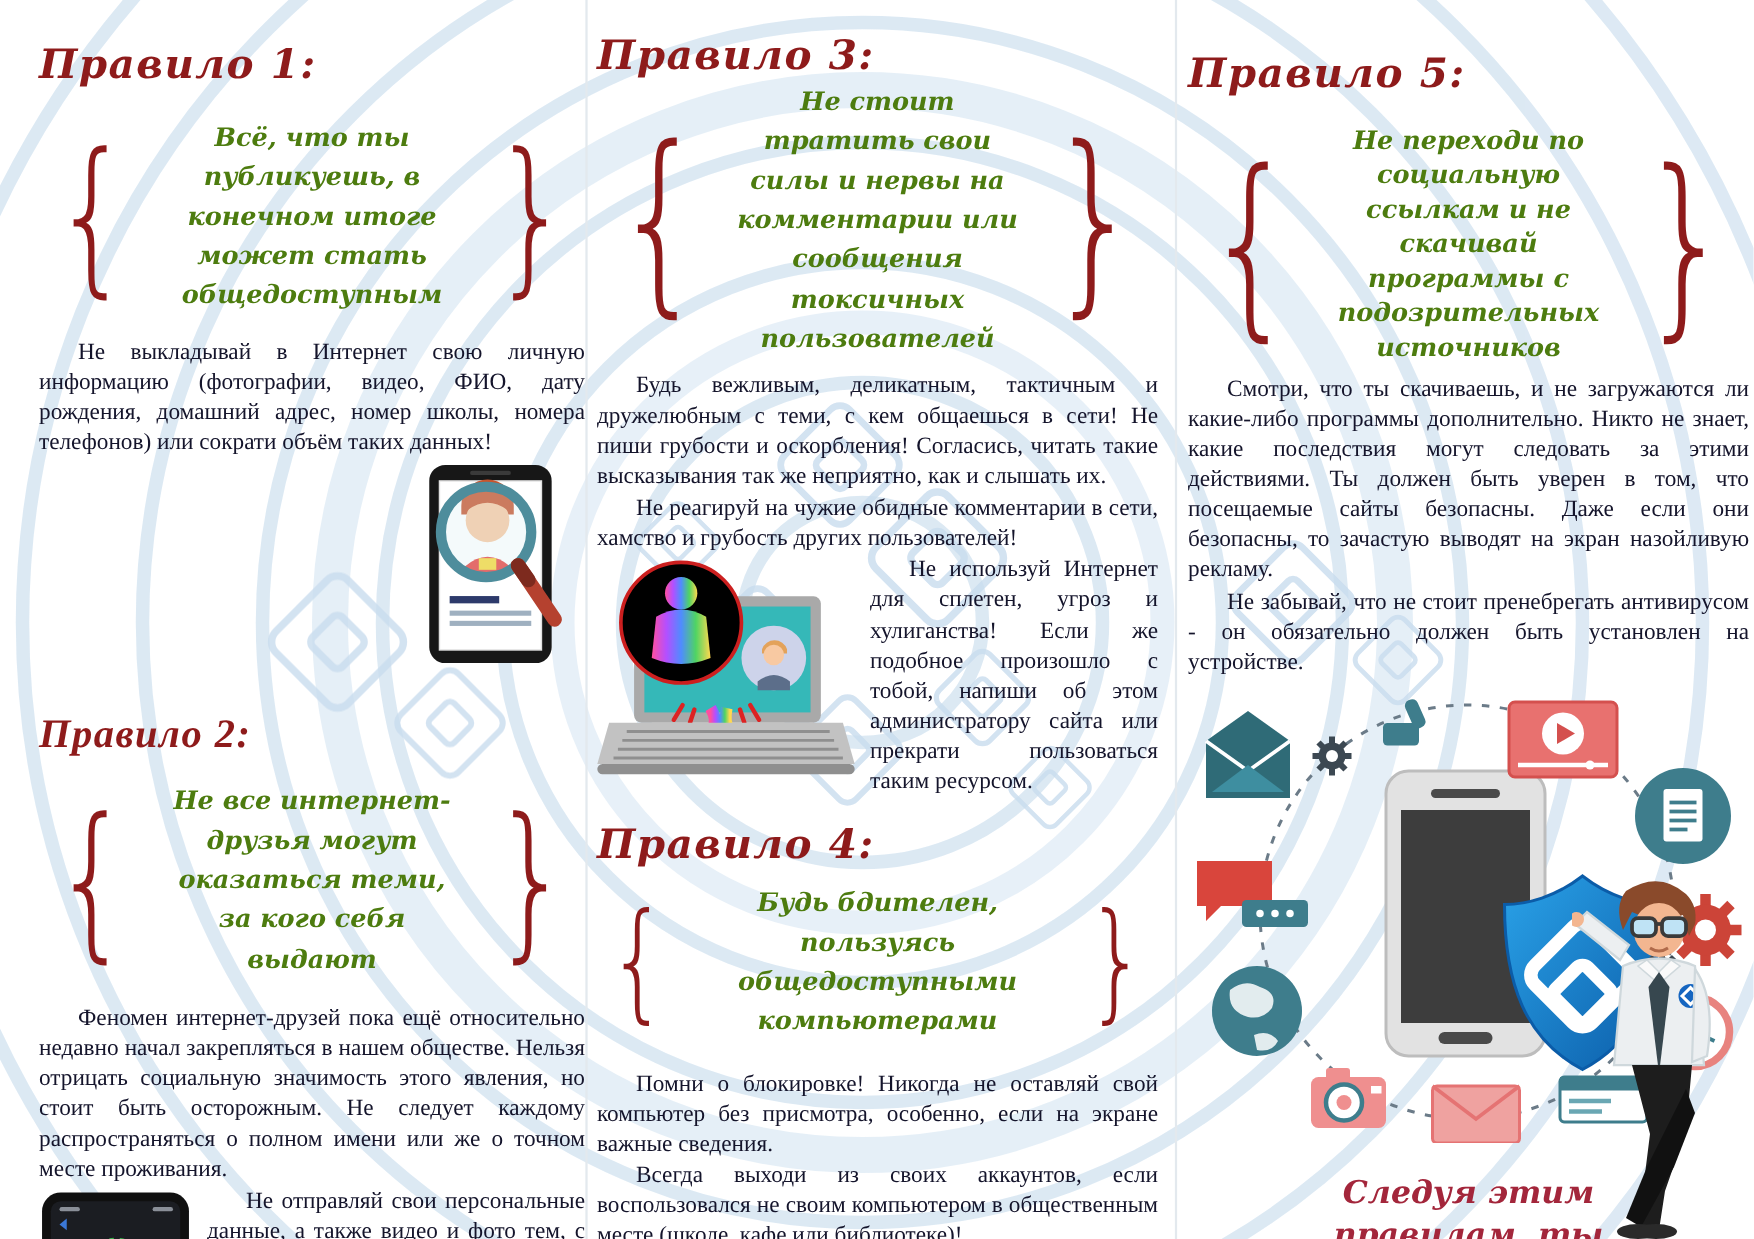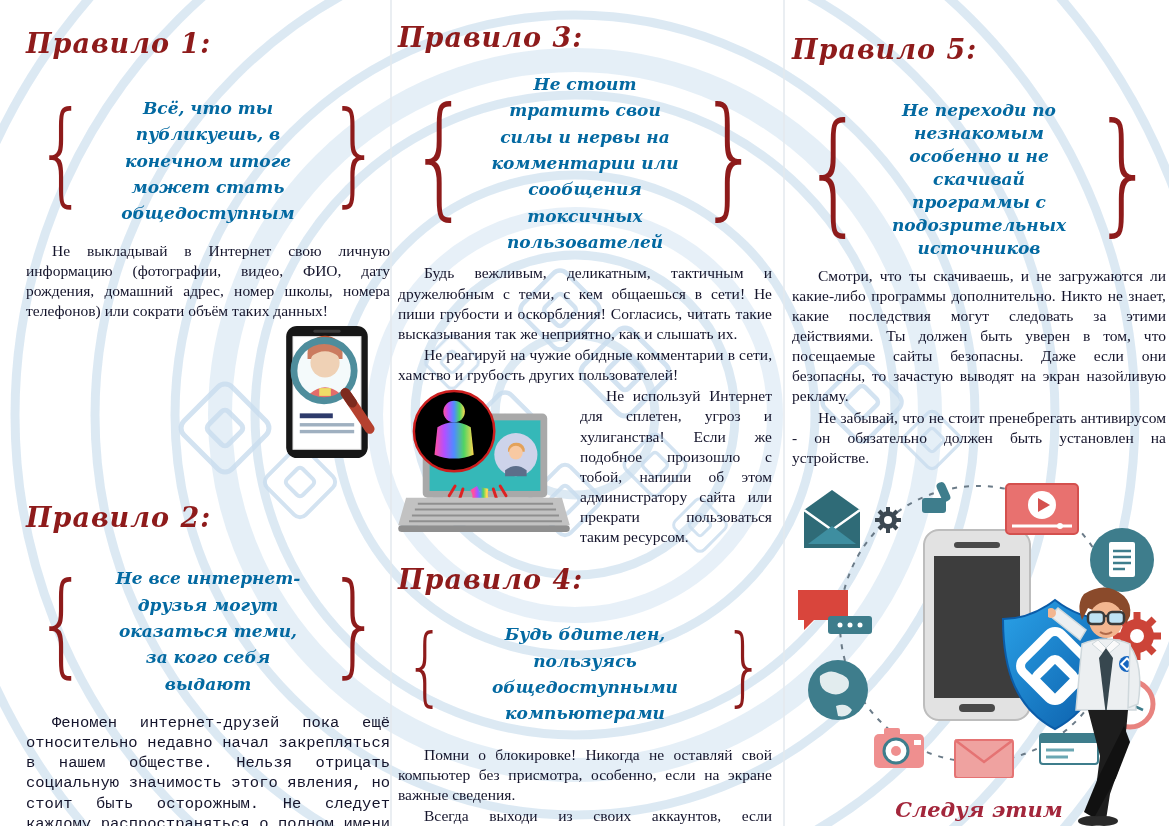--- a/index.html
+++ b/index.html
@@ -21,21 +21,21 @@
   .quote { display:flex; align-items:center; justify-content:center; margin:10px 0 6px 0; }
   .brace {
     font-family:"DejaVu Sans", sans-serif; font-weight:200; color:#8e1b1b;
     line-height:0.9; transform:scaleX(0.75); flex:0 0 auto;
   }
   .b2 { font-size:86px; }
   .b3 { font-size:112px; }
   .b4 { font-size:132px; }
   .qtext {
     font-family:"DejaVu Serif", serif; font-style:italic; font-weight:bold;
-    font-size:17px; line-height:1.55; color:#0369a1; text-align:center; padding:0 4px; flex:1;margin-top:16px;
+    font-size:17px; line-height:1.55; color:#4d7c0f; text-align:center; padding:0 4px; flex:1;
   }
   .p {
     font-size:15.5px; line-height:1.3; color:#14142b; text-align:justify;
     text-indent:26px; margin:0 0 1px 0;
   }
   .img-r { float:right; margin:2px 0 2px 8px; }
   .img-l { float:left;  margin:2px 10px 2px 0; }
   .cf::after { content:""; display:block; clear:both; }
 
   .close-red {
@@ -132,27 +132,27 @@
         <rect x="58" y="66" width="12" height="8" fill="#f7d83a"></rect>
         <rect x="38" y="92" width="34" height="5" fill="#2d3a6b"></rect>
         <rect x="38" y="102" width="56" height="3.5" fill="#9fb0c0"></rect>
         <rect x="38" y="109" width="56" height="3.5" fill="#9fb0c0"></rect>
         <circle cx="63" cy="48" r="31" fill="#d2ebf0" fill-opacity="0.25" stroke="#4e8d9c" stroke-width="7"></circle>
         <line x1="85" y1="71" x2="110" y2="108" stroke="#b5412f" stroke-width="10" stroke-linecap="round"></line>
         <line x1="85" y1="71" x2="92" y2="81" stroke="#7d2a1e" stroke-width="10" stroke-linecap="round"></line>
       </svg>
     </span>
   </div>
-  <h2 class="rule-h" style="margin-top:36px;">Правило 2:</h2>
+  <h2 class="rule-h" style="margin-top:23px;font-family:Liberation Serif, serif;">Правило 2:</h2>
   <div class="quote" style="margin-top:16px;">
     <span class="brace b3">{</span>
     <span class="qtext" style="padding:0 10px;font-style:italic;">Не все интернет-друзья могут оказаться теми, за кого себя выдают</span>
     <span class="brace b3">}</span>
   </div>
-  <p class="p" style="margin-top:16px;font-family:Liberation Mono, monospace;">Феномен интернет-друзей пока ещё относительно недавно начал закрепляться в нашем обществе. Нельзя отрицать социальную значимость этого явления, но стоит быть осторожным. Не следует каждому распространяться о полном имени или же о точном месте проживания.</p>
+  <p class="p" style="margin-top:16px;">Феномен интернет-друзей пока ещё относительно недавно начал закрепляться в нашем обществе. Нельзя отрицать социальную значимость этого явления, но стоит быть осторожным. Не следует каждому распространяться о полном имени или же о точном месте проживания.</p>
   <div class="cf">
     <span class="img-l">
       <svg width="102" height="160" viewBox="0 0 105 165">
         <rect x="2" y="2" width="101" height="161" rx="13" fill="#101010"></rect>
         <rect x="8" y="8" width="89" height="149" rx="7" fill="#1b1d22"></rect>
         <rect x="14" y="12" width="14" height="3" rx="1.5" fill="#8a8f98"></rect>
         <rect x="78" y="12" width="14" height="3" rx="1.5" fill="#8a8f98"></rect>
         <path d="M14,24 l5,-4 v8 z" fill="#3b78d8"></path>
         <circle cx="52" cy="70" r="35" fill="none" stroke="#37b34a" stroke-width="3.5" stroke-dasharray="3 4"></circle>
         <circle cx="52" cy="70" r="27" fill="#8b93a5"></circle>
@@ -229,21 +229,21 @@
   </div>
   <p class="p" style="margin-top:18px;">Помни о блокировке! Никогда не оставляй свой компьютер без присмотра, особенно, если на экране важные сведения.</p>
   <p class="p">Всегда выходи из своих аккаунтов, если воспользовался не своим компьютером в общественным месте (школе, кафе или библиотеке)!</p>
 
 </div>
 
 <div id="col3" class="col">
   <h2 class="rule-h">Правило 5:</h2>
   <div class="quote" style="margin-top:18px;">
     <span class="brace b4">{</span>
-    <span class="qtext" style="line-height:1.35;">Не переходи по незнакомым особенно и не скачивай программы с подозрительных источников</span>
+    <span class="qtext" style="line-height:1.35;">Не переходи по социальную ссылкам и не скачивай программы с подозрительных источников</span>
     <span class="brace b4">}</span>
   </div>
   <p class="p" style="margin-top:6px;">Смотри, что ты скачиваешь, и не загружаются ли какие-либо программы дополнительно. Никто не знает, какие последствия могут следовать за этими действиями. Ты должен быть уверен в том, что посещаемые сайты безопасны.  Даже если они безопасны, то зачастую выводят на экран назойливую рекламу.</p>
   <p class="p">Не забывай, что не стоит пренебрегать антивирусом - он обязательно должен быть установлен на устройстве.</p>
 
   <div style="margin-top:4px;">
     <svg width="372" height="306" viewBox="0 0 372 306">
       <defs>
         <linearGradient id="sh" x1="0" y1="0" x2="1" y2="1">
           <stop offset="0" stop-color="#2aa2e8"></stop>

